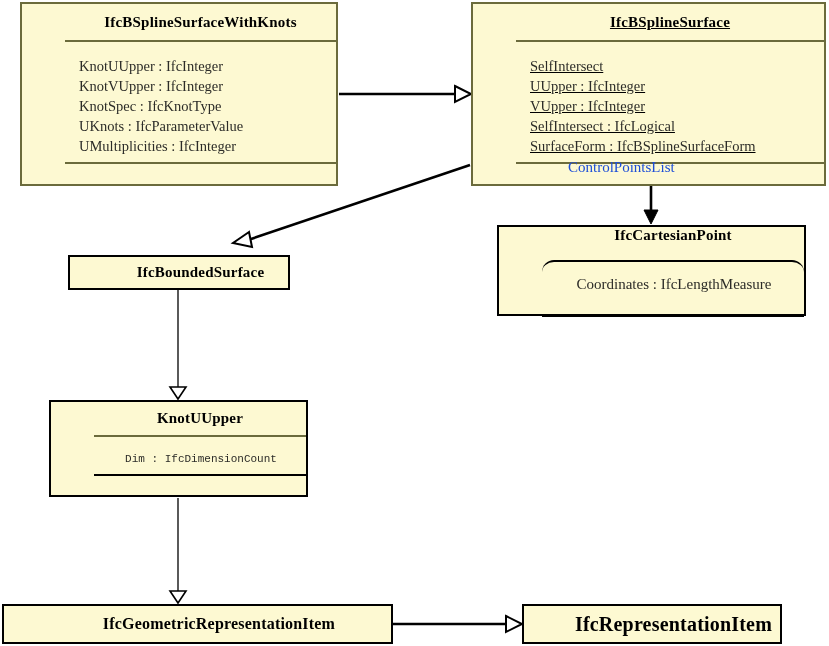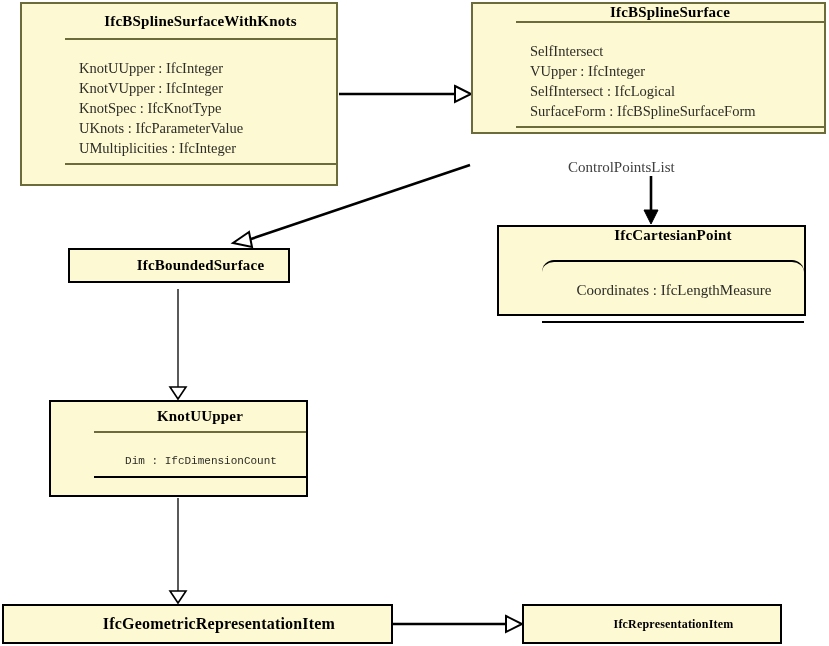--- a/index.html
+++ b/index.html
@@ -37,22 +37,22 @@
   }
   .compartment.title {
     align-items: center;
     font-weight: bold;
     font-size: 15px;
     color: #000000;
     letter-spacing: 0.2px;
   }
   .compartment.attrs {
     border-top: 2px solid #000000;
-    padding: 18px 12px 5px 14px;
-    justify-content: space-between;
+    padding: 12px 12px 5px 14px;
+    justify-content: center;
   }
   .compartment.attrs.olive {
     border-top-color: #6b6b3c;
   }
   .compartment.ops {
     border-top: 2px solid #000000;
     min-height: 18px;
   }
   .compartment.ops.olive {
     border-top-color: #6b6b3c;
@@ -69,21 +69,21 @@
     left: 0;
     top: 0;
     width: 829px;
     height: 646px;
     pointer-events: none;
   }
   
   .edge-label {
     position: absolute;
     font-size: 15px;
-    color: #404040;
+    color: #1d4ed8;
     white-space: nowrap;
     background: transparent;
   }
 </style>
 </head>
 <body>
 
 <div id="diagram">
 
   <svg id="connectors" viewBox="0 0 829 646" width="829" height="646">
@@ -124,34 +124,35 @@
     <div class="compartment attrs olive" style="flex:1 1 auto;">
       <div class="attr-line">KnotUUpper : IfcInteger</div>
       <div class="attr-line">KnotVUpper : IfcInteger</div>
       <div class="attr-line">KnotSpec : IfcKnotType</div>
       <div class="attr-line">UKnots : IfcParameterValue</div>
       <div class="attr-line">UMultiplicities : IfcInteger</div>
     </div>
     <div class="compartment ops olive" style="height:22px;"></div>
   </div>
 
-  <div class="uml-class olive" style="left:471px; top:2px; width:355px; height:132px;">
+  <div class="uml-class olive" style="left:471px; top:2px; width:355px; height:184px;text-decoration:underline;">
     <div class="compartment title" style="height:36px;">IfcBSplineSurface</div>
     <div class="compartment attrs olive" style="flex:1 1 auto;">
       <div class="attr-line">SelfIntersect</div>
+      <div class="attr-line">UUpper : IfcInteger</div>
       <div class="attr-line">VUpper : IfcInteger</div>
       <div class="attr-line">SelfIntersect : IfcLogical</div>
       <div class="attr-line">SurfaceForm : IfcBSplineSurfaceForm</div>
     </div>
     <div class="compartment ops olive" style="height:22px;"></div>
   </div>
 
   <div class="edge-label" style="left:568px; top:159px;">ControlPointsList</div>
 
-  <div class="uml-class" style="left:68px; top:248px; width:222px; height:35px;">
+  <div class="uml-class" style="left:68px; top:255px; width:222px; height:35px;">
     <div class="compartment title" style="height:100%;">IfcBoundedSurface</div>
   </div>
 
   <div class="uml-class" style="left:497px; top:225px; width:309px; height:91px;gap:16px;">
     <div class="compartment title" style="height:33px;">IfcCartesianPoint</div>
     <div class="compartment attrs" style="flex:1 1 auto; align-items:center;border-radius:12px;">
       <div class="attr-line" style="font-size:15px;">Coordinates : IfcLengthMeasure</div>
     </div>
     <div class="compartment ops" style="height:22px;"></div>
   </div>
@@ -162,16 +163,16 @@
       <div class="attr-line" style="font-size:11px;font-family:Liberation Mono, monospace;">Dim : IfcDimensionCount</div>
     </div>
     <div class="compartment ops" style="height:22px;"></div>
   </div>
 
   <div class="uml-class" style="left:2px; top:604px; width:391px; height:40px;">
     <div class="compartment title" style="height:100%; font-size:16px;">IfcGeometricRepresentationItem</div>
   </div>
 
   <div class="uml-class" style="left:522px; top:604px; width:260px; height:40px;">
-    <div class="compartment title" style="height:100%; font-size:12px;">IfcRepresentationItem</div>
+    <div class="compartment title" style="height:100%; font-size:20px;">IfcRepresentationItem</div>
   </div>
 
 </div>
 
 </body></html>

